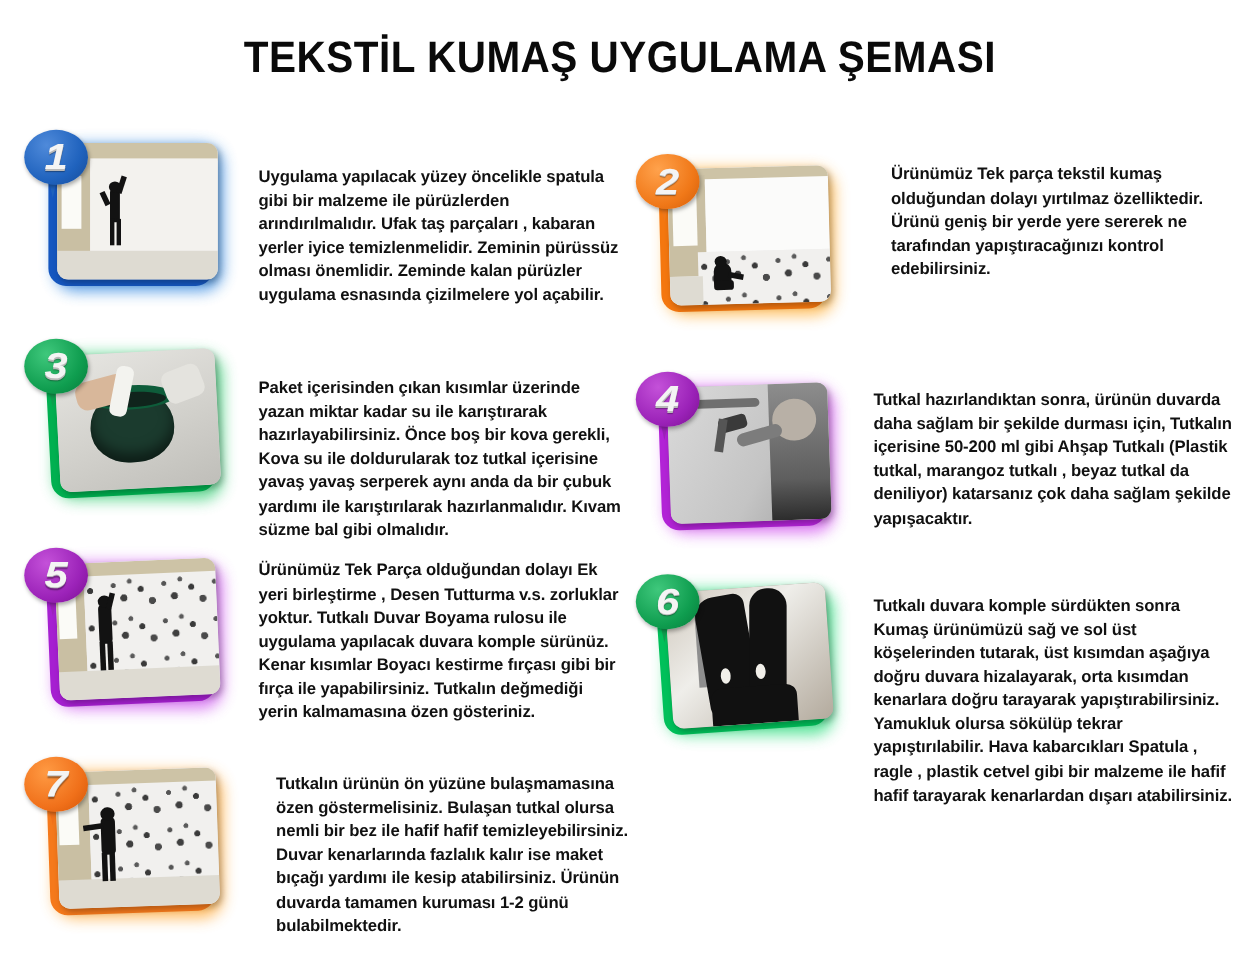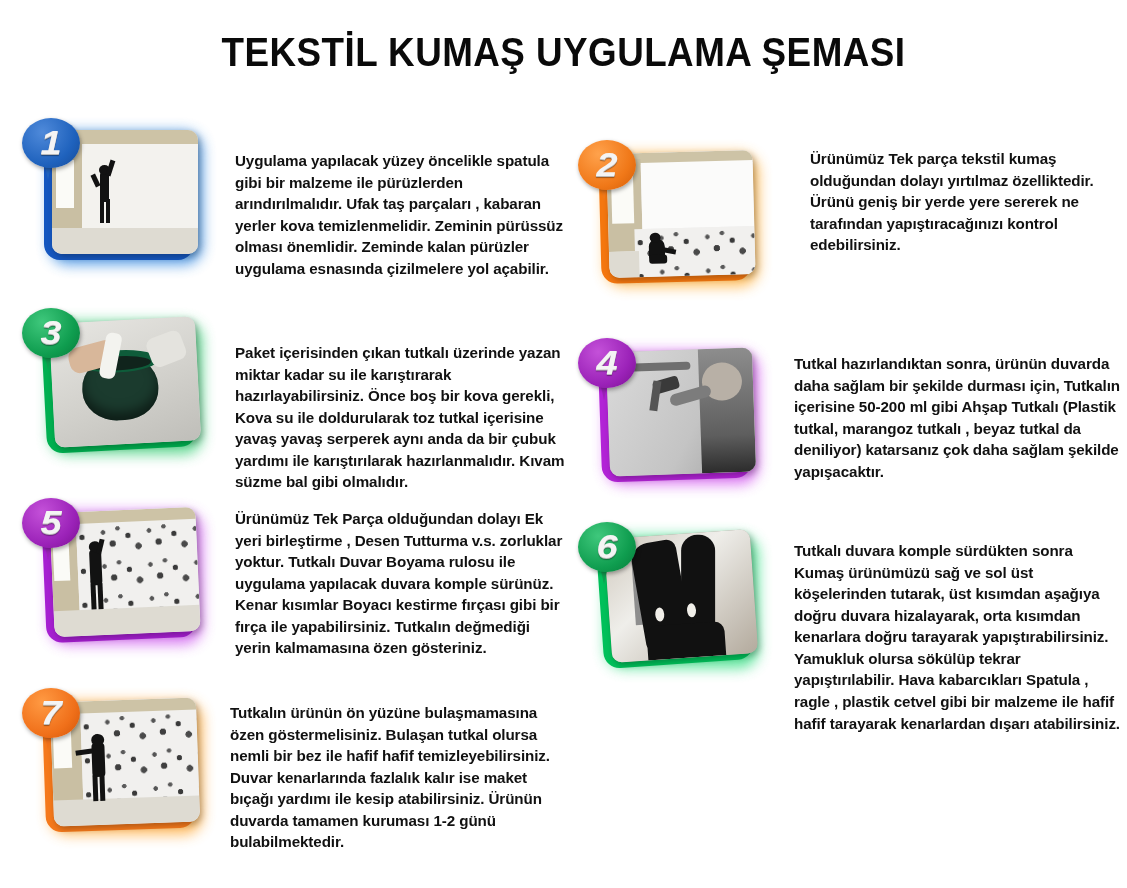--- a/index.html
+++ b/index.html
@@ -184,21 +184,21 @@
           <div class="silhouette" style="left:54px;top:69px;width:4px;height:24px;"></div>
         </div>
       </div>
     </div>
     <div class="badge" style="color:#1f62bd;">
       <div class="tail"></div>
       <div class="disc" style="background:radial-gradient(circle at 35% 28%, #4f8ada 0%, #1f62bd 62%, #164a96 100%);"></div>
       <div class="num">1</div>
     </div>
   </div>
-  <div class="step-text" style="left:213px; top:32px;">Uygulama yapılacak yüzey öncelikle spatula gibi bir malzeme ile pürüzlerden arındırılmalıdır. Ufak taş parçaları , kabaran yerler kova temizlenmelidir. Zeminin pürüssüz olması önemlidir. Zeminde kalan pürüzler uygulama esnasında çizilmelere yol açabilir.</div>
+  <div class="step-text" style="left:213px; top:32px;">Uygulama yapılacak yüzey öncelikle spatula gibi bir malzeme ile pürüzlerden arındırılmalıdır. Ufak taş parçaları , kabaran yerler iyice temizlenmelidir. Zeminin pürüssüz olması önemlidir. Zeminde kalan pürüzler uygulama esnasında çizilmelere yol açabilir.</div>
 </div>
 
 <div class="step" style="left:578px; top:140px;">
   <div class="step-media">
     <div class="card-wrap">
       <div class="glow" style="background:#ffb03a;"></div>
       <div class="frame" style="border-color:#f4770f; background:#f4770f; transform:rotate(-1.5deg);"></div>
       <div class="photo" style="transform:rotate(-1.5deg);">
         <div class="scene">
           <div class="ceiling" style="left:0;top:0;width:146px;height:12px;"></div>
@@ -239,21 +239,21 @@
           <div style="position:absolute;left:98px;top:16px;width:36px;height:30px;border-radius:8px;background:#e4e3de;transform:rotate(-18deg);"></div>
         </div>
       </div>
     </div>
     <div class="badge" style="color:#0f9d4f;">
       <div class="tail"></div>
       <div class="disc" style="background:radial-gradient(circle at 35% 28%, #3fc87c 0%, #0f9d4f 62%, #077a3a 100%);"></div>
       <div class="num">3</div>
     </div>
   </div>
-  <div class="step-text" style="left:213px; top:34px;">Paket içerisinden çıkan tutkalı üzerinde yazan miktar kadar su ile karıştırarak hazırlayabilirsiniz. Önce boş bir kova gerekli, Kova su ile doldurularak toz tutkal içerisine yavaş yavaş serperek aynı anda da bir çubuk yardımı ile karıştırılarak hazırlanmalıdır. Kıvam süzme bal gibi olmalıdır.</div>
+  <div class="step-text" style="left:213px; top:34px;">Paket içerisinden çıkan kısımlar üzerinde yazan miktar kadar su ile karıştırarak hazırlayabilirsiniz. Önce boş bir kova gerekli, Kova su ile doldurularak toz tutkal içerisine yavaş yavaş serperek aynı anda da bir çubuk yardımı ile karıştırılarak hazırlanmalıdır. Kıvam süzme bal gibi olmalıdır.</div>
 </div>
 
 <div class="step" style="left:578px; top:338px;">
   <div class="step-media">
     <div class="card-wrap">
       <div class="glow" style="background:#d45cf0;"></div>
       <div class="frame" style="border-color:#b223d6; background:#b223d6; transform:rotate(-2deg);"></div>
       <div class="photo" style="transform:rotate(-2deg); background:#c9c9c9;">
         <div class="scene">
           <div style="position:absolute;left:0;top:0;width:146px;height:124px;background:linear-gradient(120deg,#dadada 0%,#c4c4c4 60%,#9e9e9e 100%);"></div>
@@ -349,14 +349,14 @@
           <div class="silhouette" style="left:47px;top:74px;width:5px;height:26px;"></div>
         </div>
       </div>
     </div>
     <div class="badge" style="color:#f0701a;">
       <div class="tail"></div>
       <div class="disc" style="background:radial-gradient(circle at 35% 28%, #ff9a43 0%, #f0701a 62%, #d25407 100%);"></div>
       <div class="num">7</div>
     </div>
   </div>
-  <div class="step-text" style="left:208px; top:14px;">Tutkalın ürünün ön yüzüne bulaşmamasına özen göstermelisiniz. Bulaşan tutkal olursa nemli bir bez ile hafif hafif temizleyebilirsiniz. Duvar kenarlarında fazlalık kalır ise maket bıçağı yardımı ile kesip atabilirsiniz. Ürünün duvarda tamamen kuruması 1-2 günü bulabilmektedir.</div>
+  <div class="step-text" style="left:229px; top:14px;">Tutkalın ürünün ön yüzüne bulaşmamasına özen göstermelisiniz. Bulaşan tutkal olursa nemli bir bez ile hafif hafif temizleyebilirsiniz. Duvar kenarlarında fazlalık kalır ise maket bıçağı yardımı ile kesip atabilirsiniz. Ürünün duvarda tamamen kuruması 1-2 günü bulabilmektedir.</div>
 </div>
 
 </body></html>

